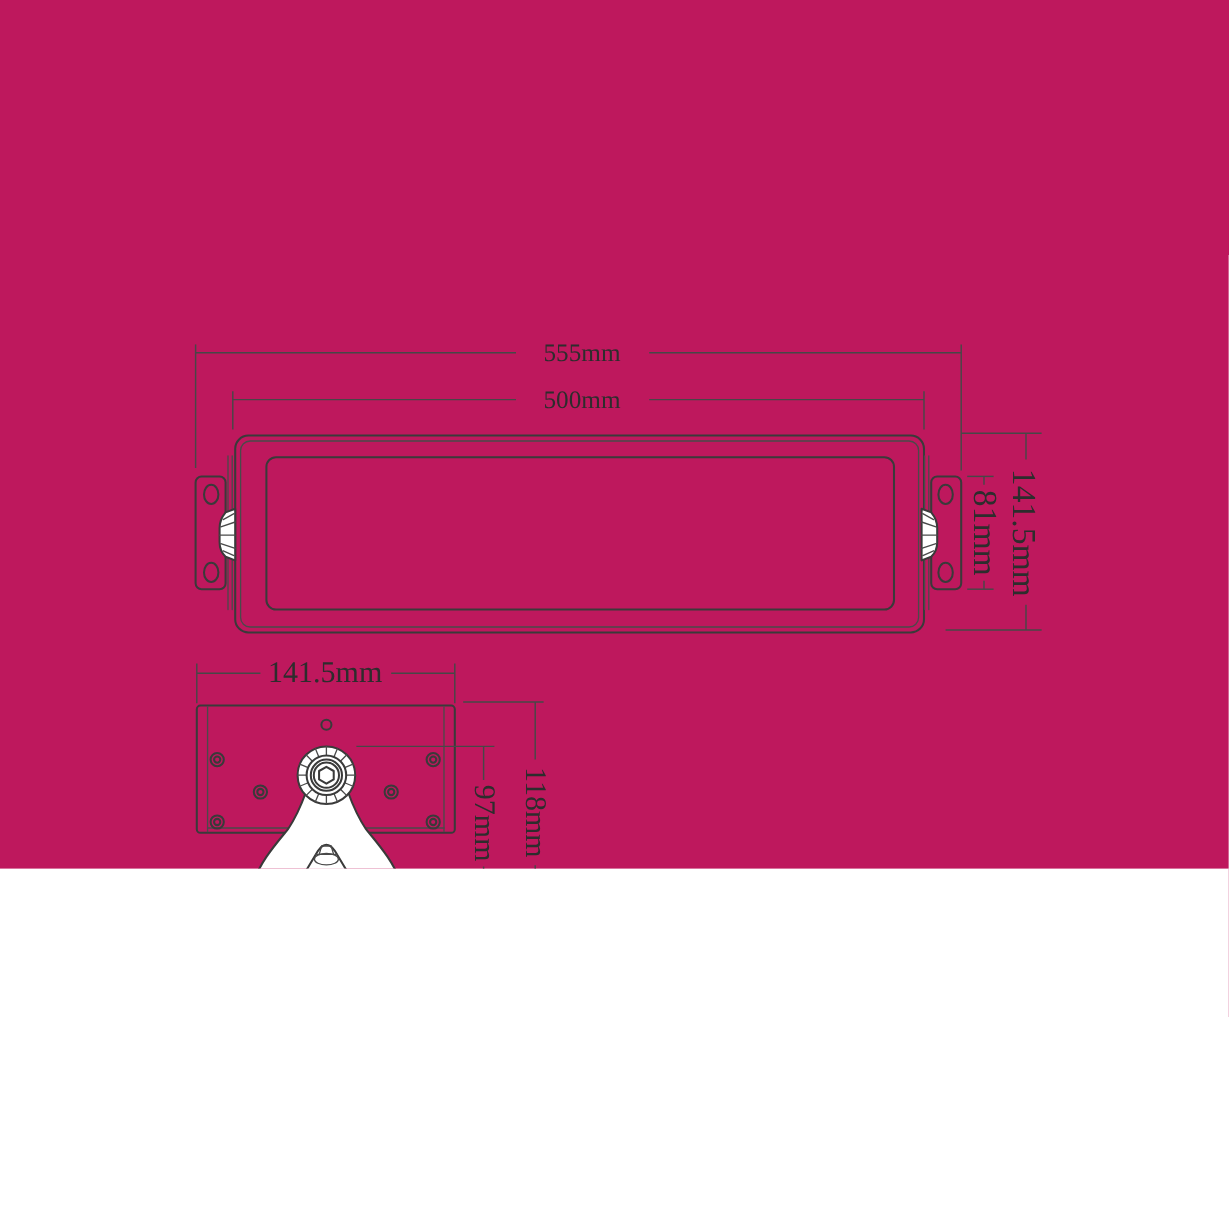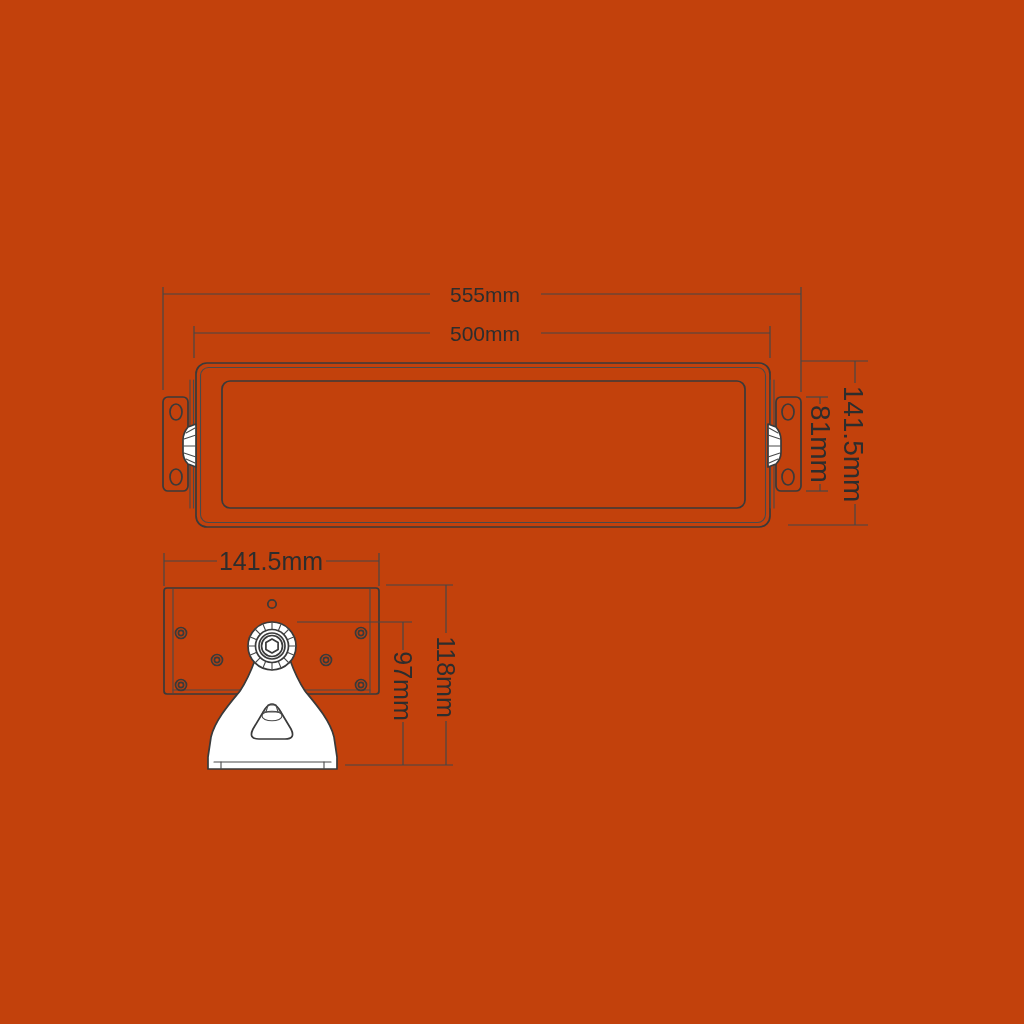--- a/index.html
+++ b/index.html
@@ -1,20 +1,20 @@
 <!DOCTYPE html>
 <html><head>
 <meta charset="utf-8">
 <style>
   html,body{margin:0;padding:0;background:#ffffff;}
   .canvas{
     position:relative;
-    width:1024px;height:1024px;
-    background:#c2410c;
-    font-family:Liberation Sans, sans-serif;
+    width:1024px;height:724px;
+    background:#be185d;
+    font-family:Liberation Serif, serif;
     overflow:hidden;
   }
   svg{display:block;}
   .obj{stroke:#3a3a3a;fill:none;stroke-width:1.7;stroke-linejoin:round;stroke-linecap:round;}
   .obj-thin{stroke:#4a4a4a;fill:none;stroke-width:1.1;stroke-linejoin:round;stroke-linecap:round;}
   .obj-fill{stroke:#3a3a3a;fill:#ffffff;stroke-width:1.7;stroke-linejoin:round;stroke-linecap:round;}
   .dim{stroke:#474747;fill:none;stroke-width:1.2;stroke-linecap:butt;}
   .dim-text{fill:#2d2d2d;text-anchor:middle;dominant-baseline:central;}
   .t-front-h{font-size:21px;}
   .t-front-v{font-size:28px;}

